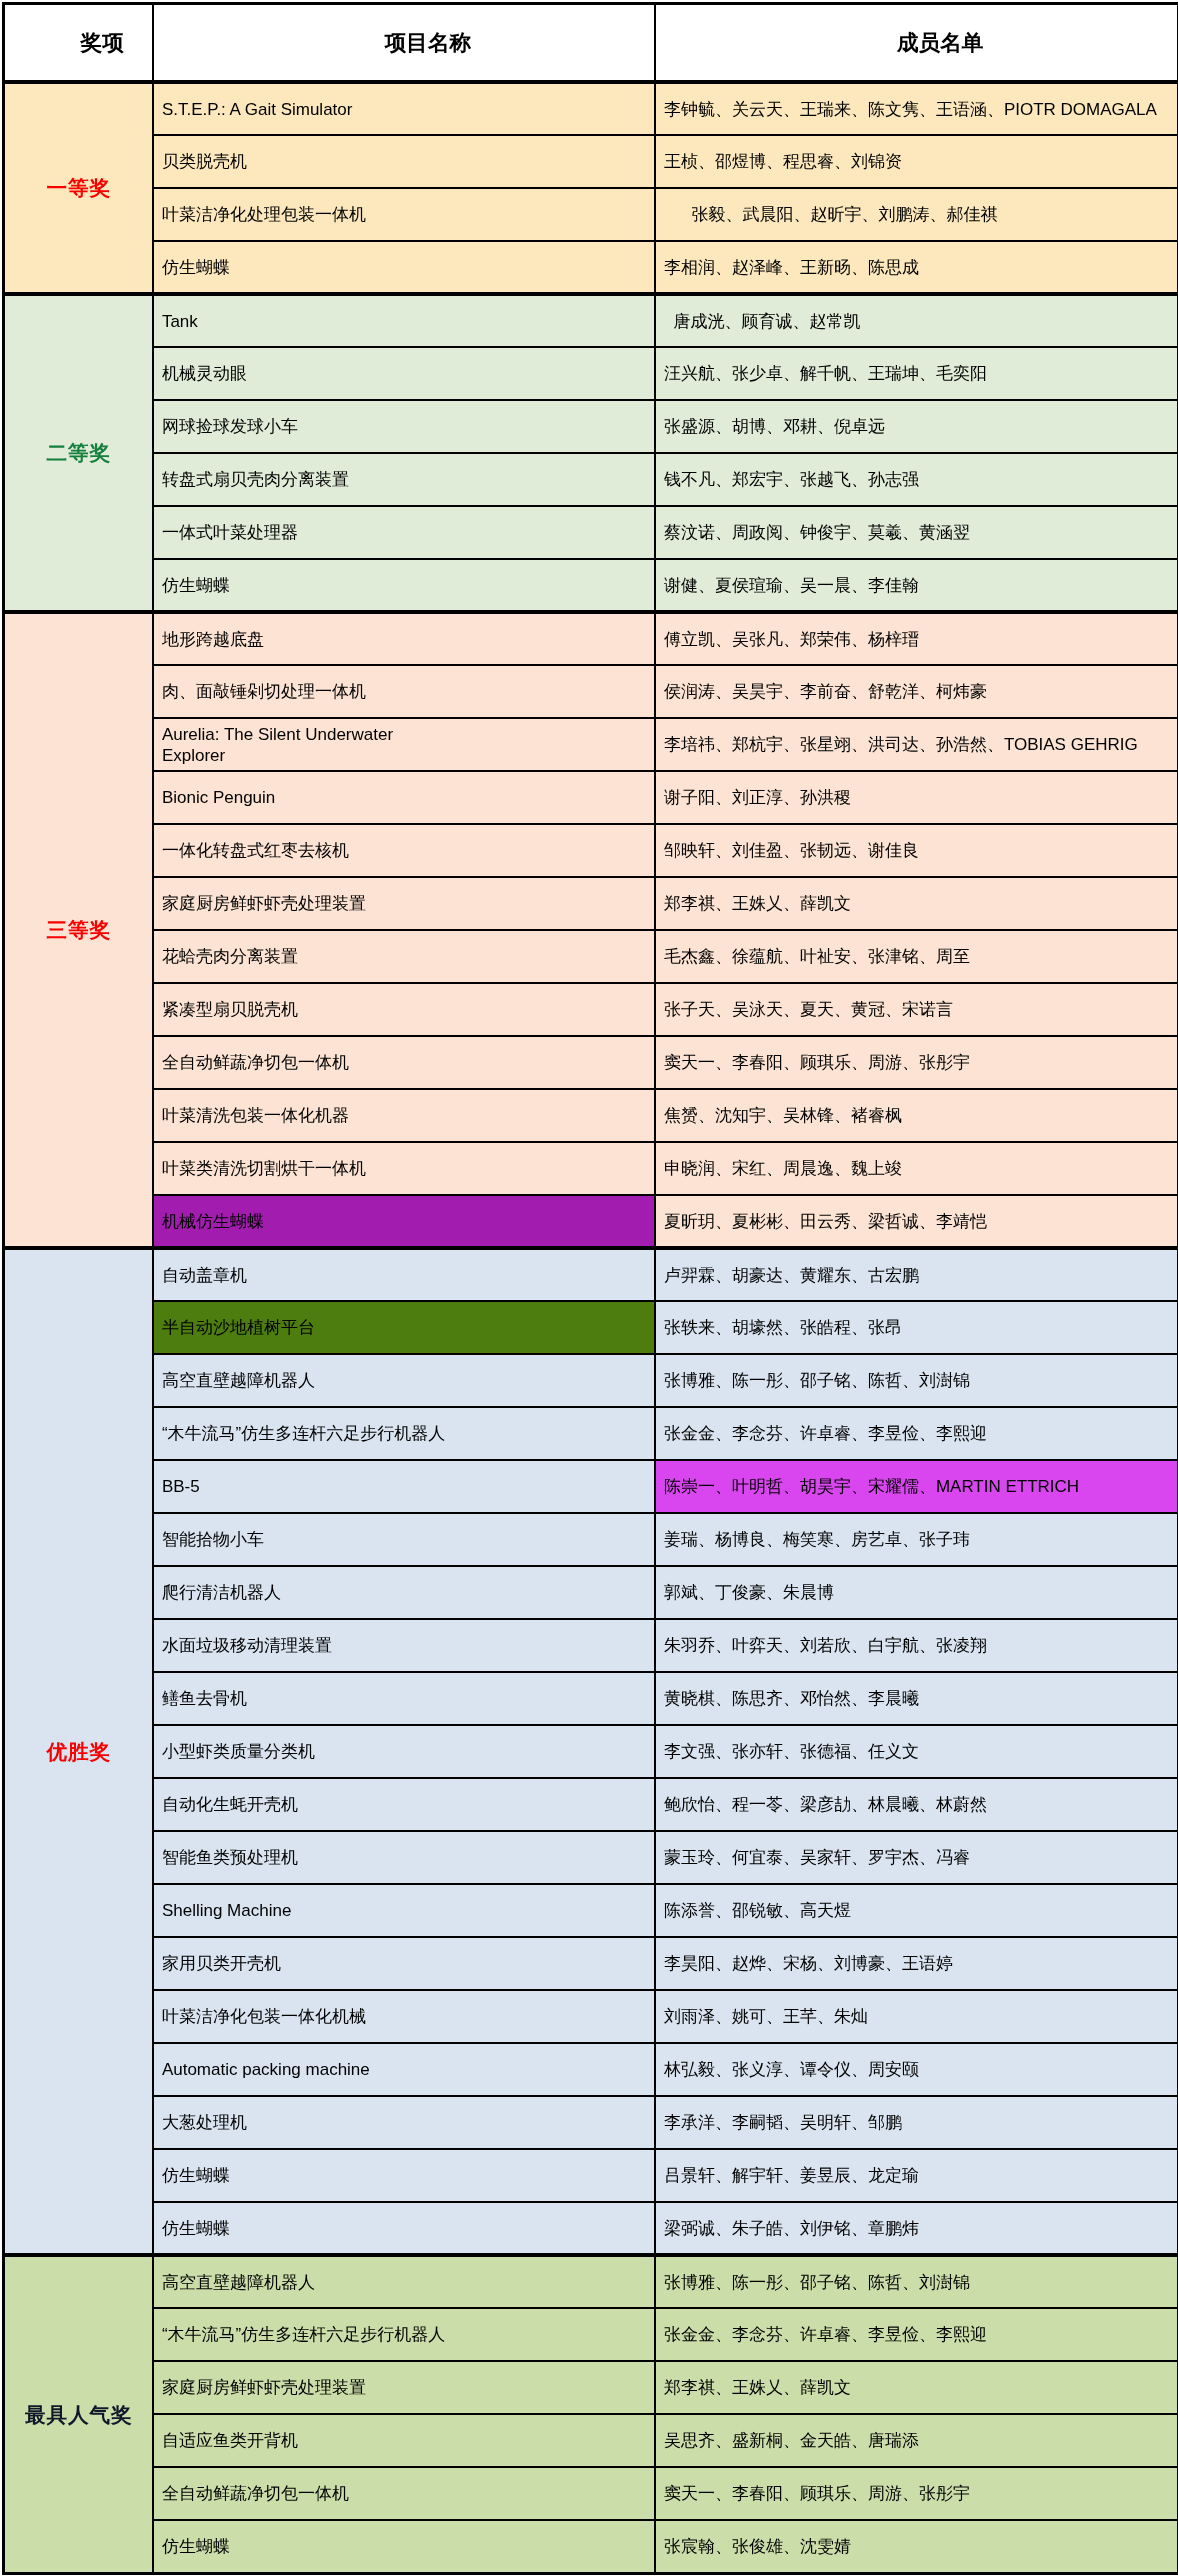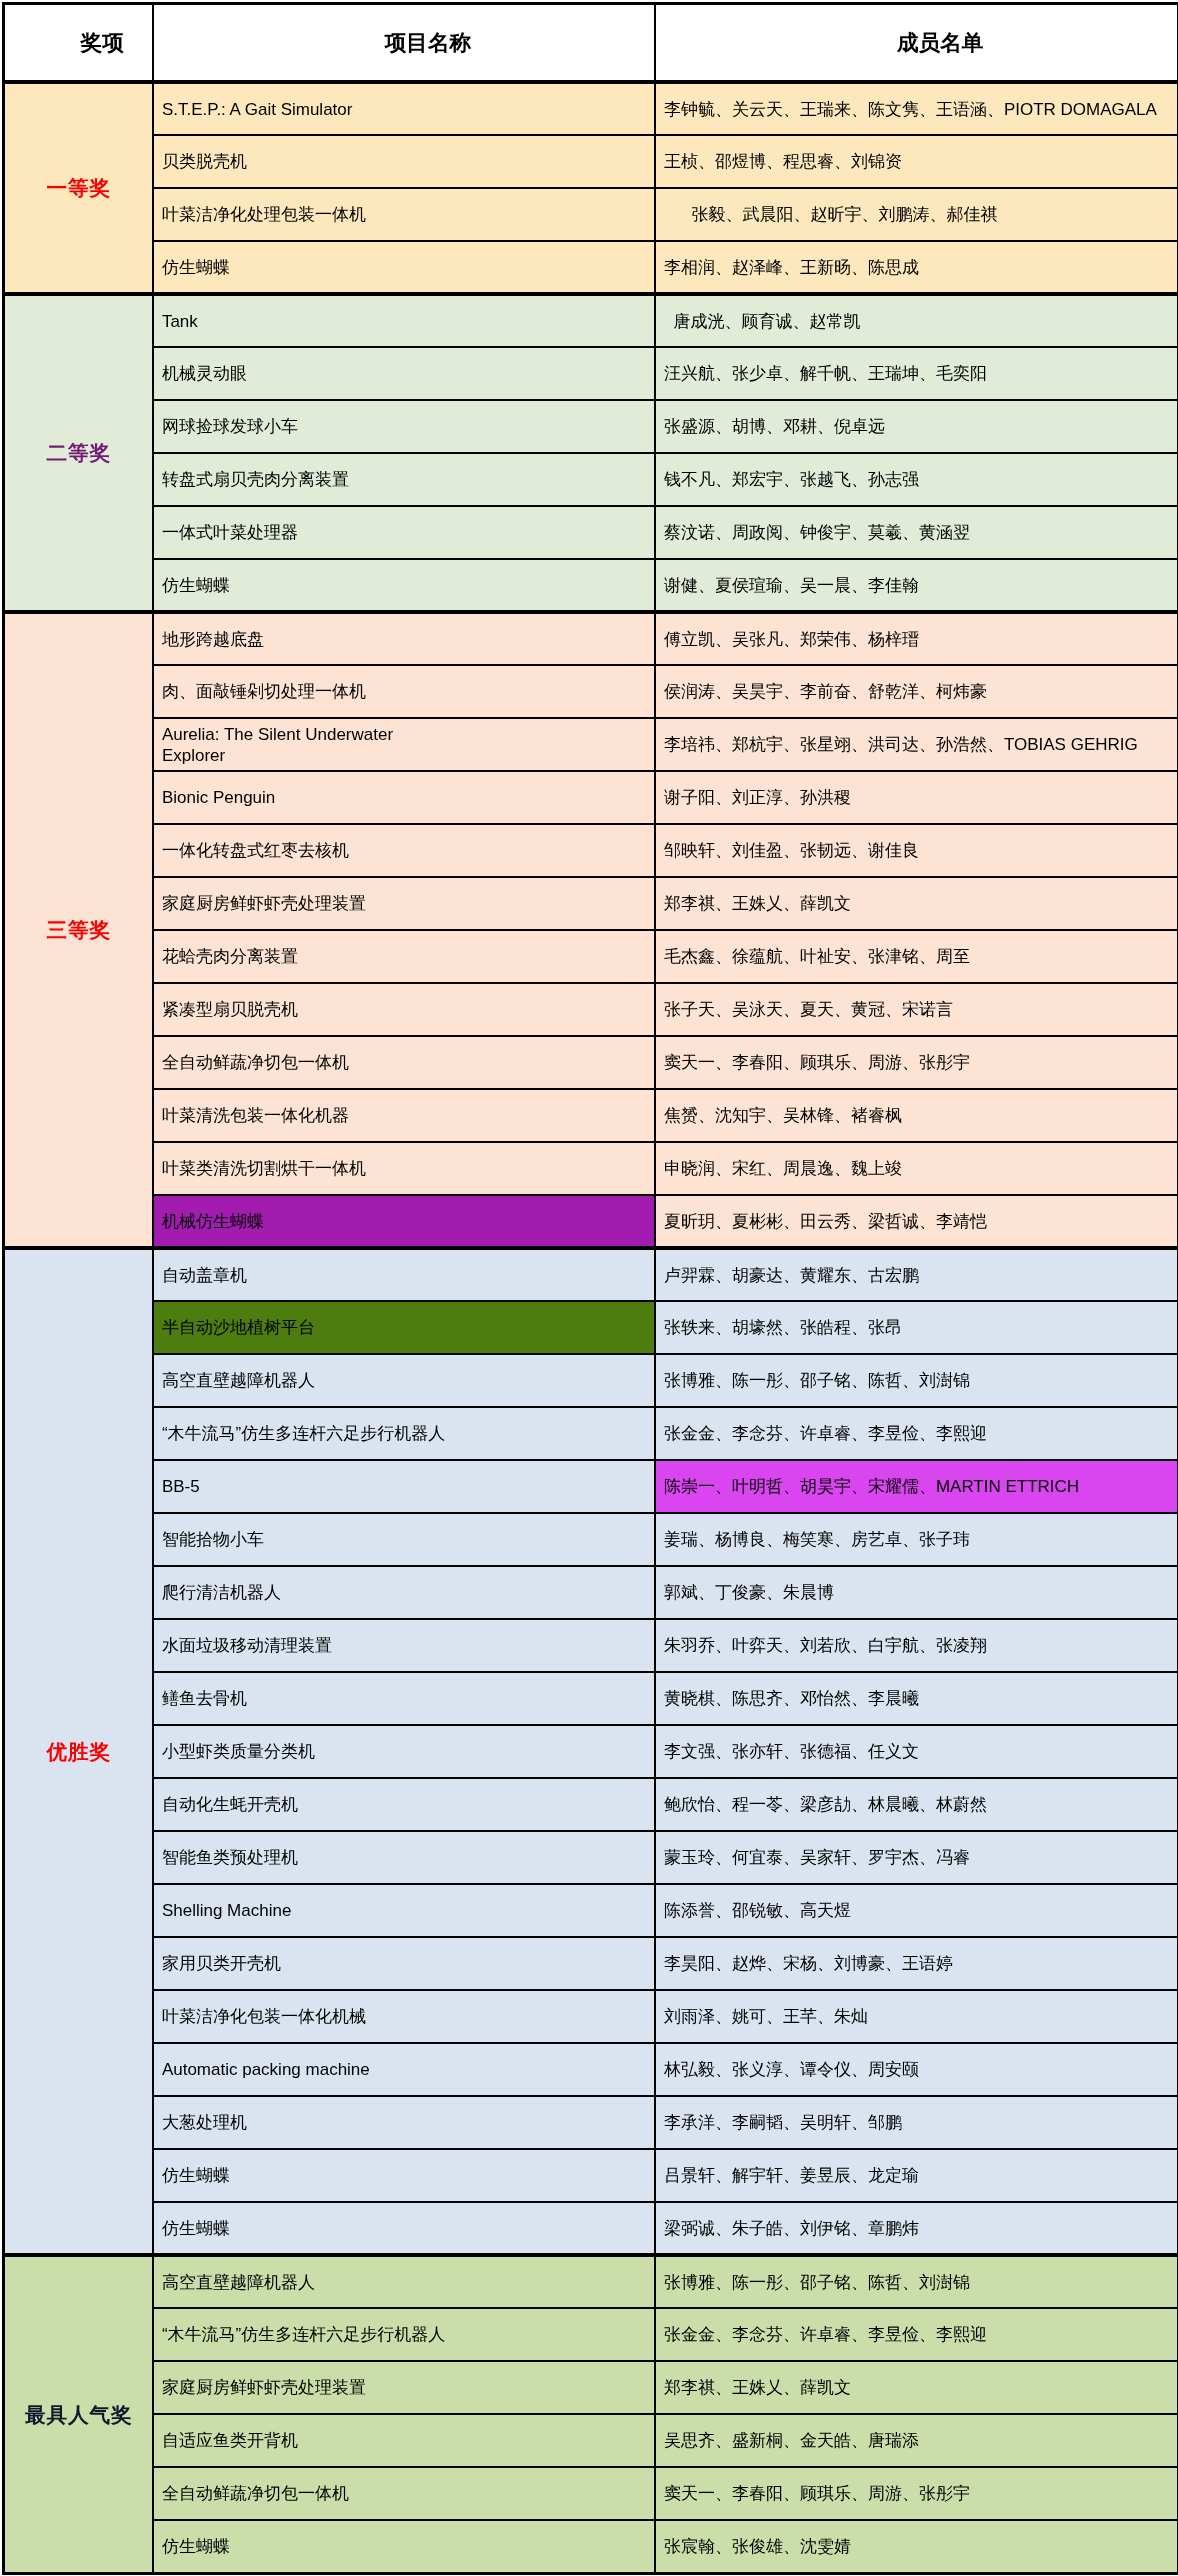--- a/index.html
+++ b/index.html
@@ -92,21 +92,21 @@
         </tr>
         <tr>
           <td class="project" style="background: rgb(252, 232, 188);">叶菜洁净化处理包装一体机</td>
           <td class="members" style="background: rgb(252, 232, 188); padding-left: 35px;">张毅、武晨阳、赵昕宇、刘鹏涛、郝佳祺</td>
         </tr>
         <tr>
           <td class="project" style="background: rgb(252, 232, 188);">仿生蝴蝶</td>
           <td class="members" style="background: rgb(252, 232, 188);">李相润、赵泽峰、王新旸、陈思成</td>
         </tr>
         <tr class="section-start">
-          <td class="award" rowspan="6" style="background: rgb(224, 235, 216); color: #701a75;">二等奖</td>
+          <td class="award" rowspan="6" style="background: rgb(224, 235, 216); color: #15803d;">二等奖</td>
           <td class="project" style="background: rgb(224, 235, 216);">Tank</td>
           <td class="members" style="background: rgb(224, 235, 216); padding-left: 17px;">唐成洸、顾育诚、赵常凯</td>
         </tr>
         <tr>
           <td class="project" style="background: rgb(224, 235, 216);">机械灵动眼</td>
           <td class="members" style="background: rgb(224, 235, 216);">汪兴航、张少卓、解千帆、王瑞坤、毛奕阳</td>
         </tr>
         <tr>
           <td class="project" style="background: rgb(224, 235, 216);">网球捡球发球小车</td>
           <td class="members" style="background: rgb(224, 235, 216);">张盛源、胡博、邓耕、倪卓远</td>

